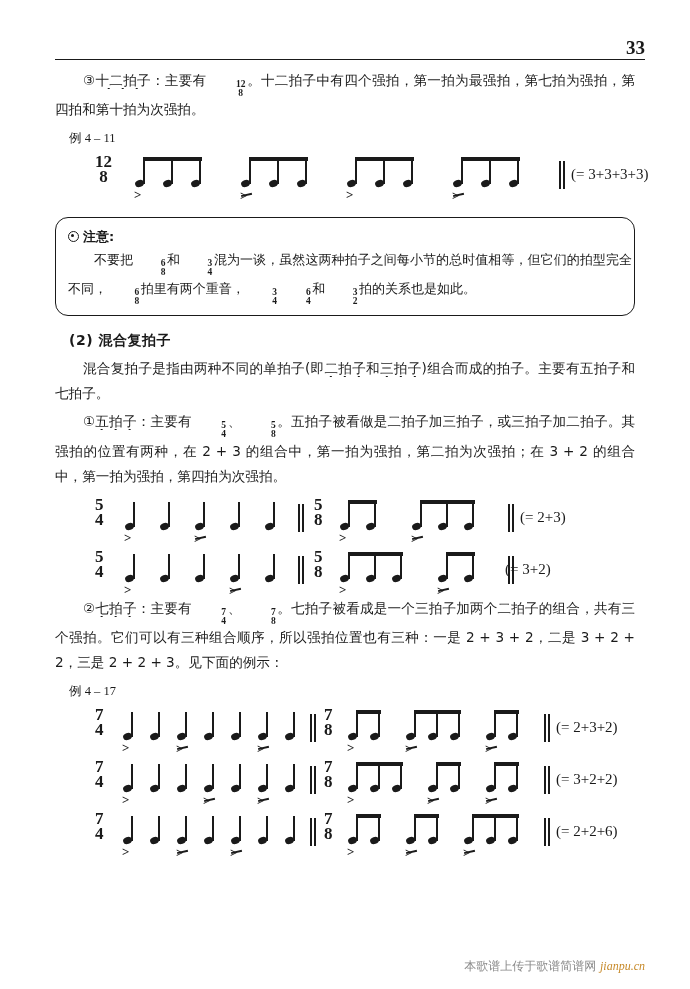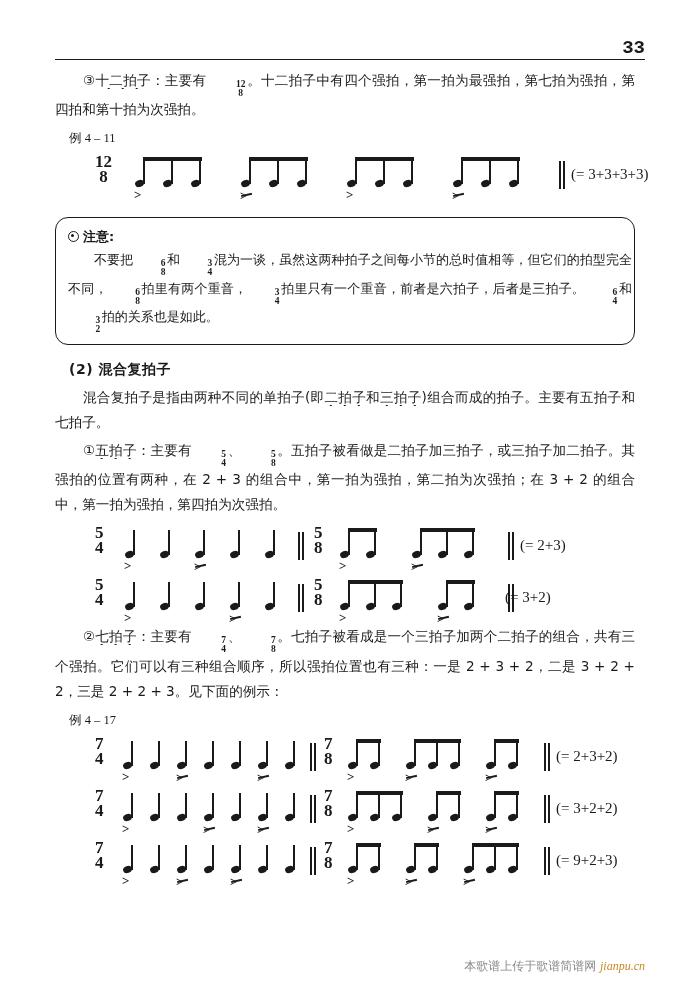--- a/index.html
+++ b/index.html
@@ -38,21 +38,21 @@
     font-size: 12.5px;
     letter-spacing: 0.6px;
     white-space: nowrap;
   }
   .header-pageno {
     position: absolute;
     right: 0;
     bottom: 1px;
     font-size: 19px;
     font-weight: bold;
-    font-family: Liberation Mono, monospace;
+    font-family: Liberation Serif, serif;
   }
 
   
   .content {
     position: absolute;
     left: 55px;
     top: 68px;
     width: 580px;
   }
   p.para {
@@ -358,21 +358,21 @@
           <span>8</span>
         </span><span>和</span><span class="frac">
           <span>3</span>
           <span>4</span>
         </span><span>混为一谈，虽然这两种拍子之间每小节的总时值相等，但它们的拍型完全不同，</span><span class="frac">
           <span>6</span>
           <span>8</span>
         </span><span>拍里有两个重音，</span><span class="frac">
           <span>3</span>
           <span>4</span>
-        </span><span>拍里只有一个重音，前者是六拍子，后者是三拍子。</span><span class="frac">
+        </span><span class="frac">
           <span>6</span>
           <span>4</span>
         </span><span>和</span><span class="frac">
           <span>3</span>
           <span>2</span>
         </span><span>拍的关系也是如此。</span>
     </p>
   </div>
 
   <div class="sec-title">(2) 混合复拍子</div>
@@ -748,21 +748,21 @@
         <div class="head"></div>
         <div class="stem"></div>
       </div>
       <div class="note" style="left: 413px;">
         <div class="head"></div>
         <div class="stem"></div>
       </div>
       <div class="beam" style="left: 377px; width: 46.5px;"></div>
       <div class="accent semi" style="left: 368px;"></div>
       <div class="barline" style="left: 449px;"></div>
-      <div class="grouping" style="left: 461px;">(= 9+2+3)</div>
+      <div class="grouping" style="left: 461px;">(= 2+2+6)</div>
     </div>
 
 </div>
 
 <div class="footer">
   <span>本歌谱上传于歌谱简谱网</span>
   <span class="site">jianpu.cn</span>
 </div>
 
 </body></html>

